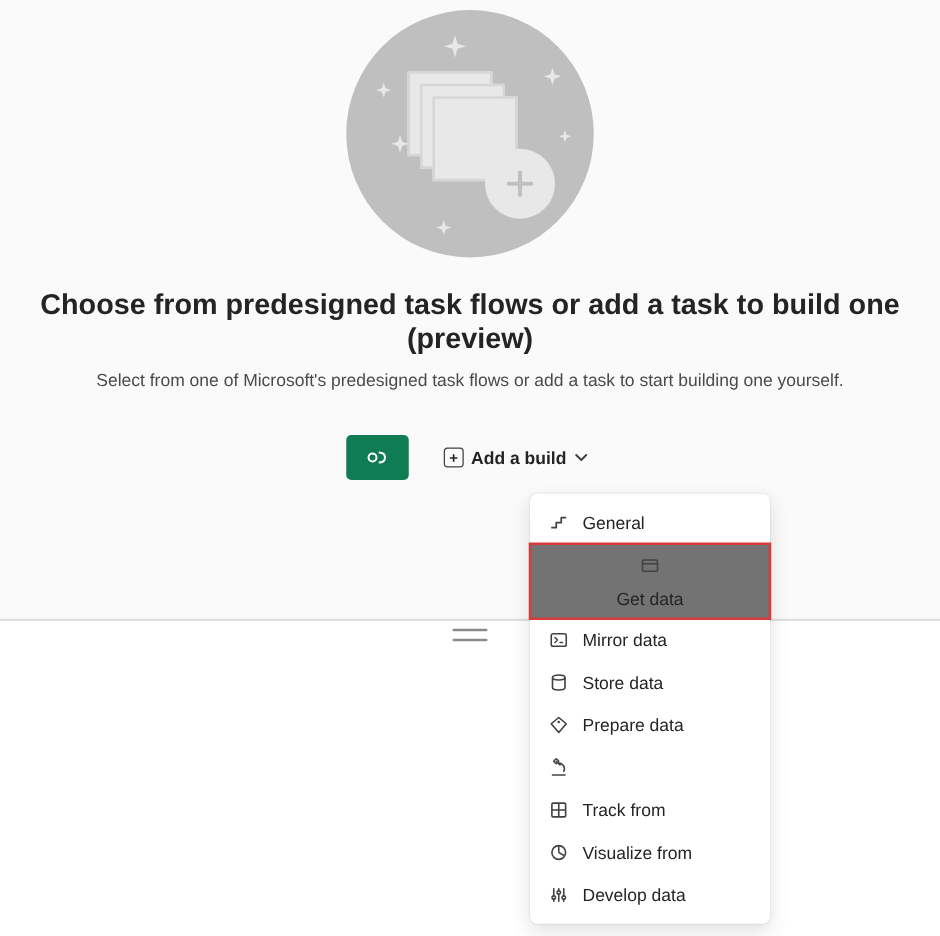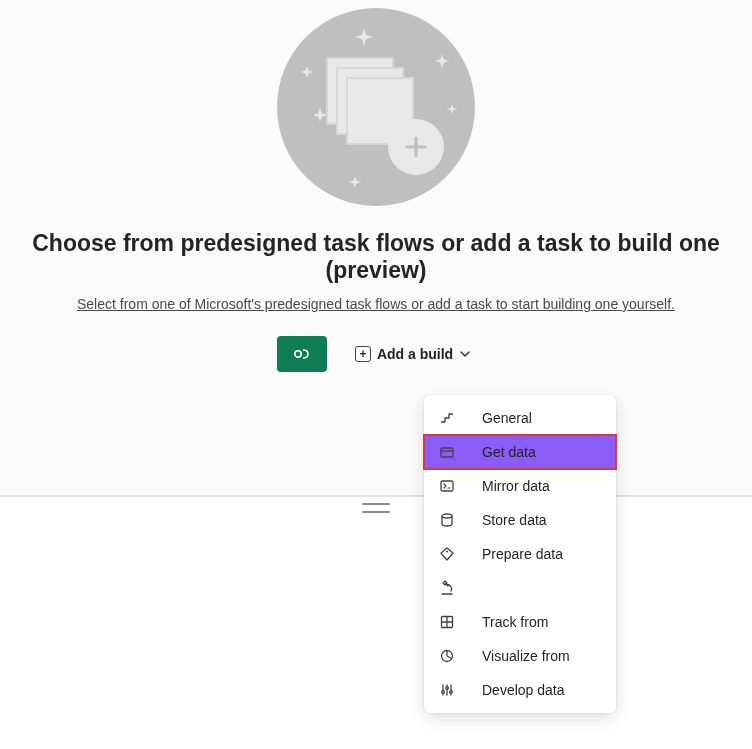--- a/index.html
+++ b/index.html
@@ -57,23 +57,22 @@
       font-size: 23px;
       font-weight: 600;
       color: #242424;
       margin-bottom: 12px;
       padding: 0 20px;
     }
     .subheading {
       text-align: center;
       font-size: 14px;
       color: #4a4a4a;
-      margin-bottom: 24px;
+      margin-bottom: 36px;
       padding: 0 20px;
-      text-decoration: underline;
     }
     .action-row {
       display: flex;
       justify-content: center;
       align-items: center;
       gap: 24px;
     }
     .btn-primary {
       background: #107c54;
       color: #fff;
@@ -118,30 +117,31 @@
       width: 192px;
       background: #fff;
       border-radius: 6px;
       box-shadow: 0 6px 16px rgba(0,0,0,0.12), 0 0 0 1px rgba(0,0,0,0.04);
       padding: 6px 0;
       z-index: 10;
     }
     .menu-item {
       display: flex;
       align-items: center;
-      gap: 26px;
+      gap: 10px;
       padding: 8px 14px;
       font-size: 14px;
       color: #242424;
       cursor: pointer;
     }
     .menu-item.highlighted {
       outline: 2.5px solid #d73b3b;
       outline-offset: -1px;
-      background: #8b5cf6;
+      background: #737373;
+      flex-direction: column;
     }
     .menu-item .icon {
       width: 18px;
       height: 18px;
       display: inline-flex;
       align-items: center;
       justify-content: center;
       color: #424242;
       flex-shrink: 0;
     }

